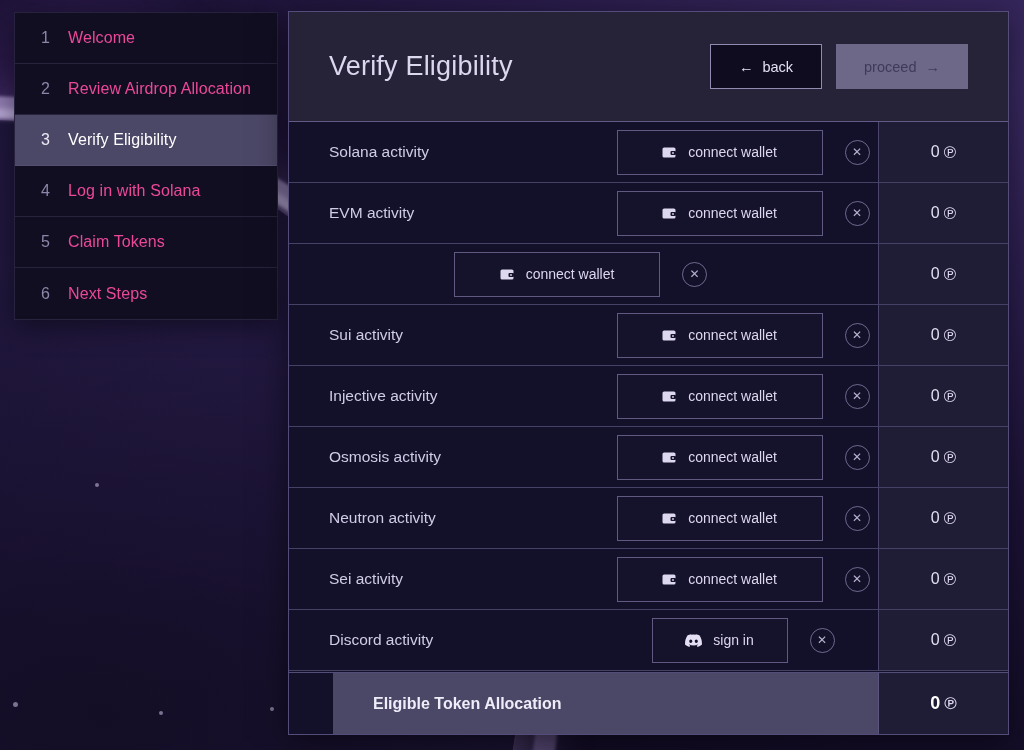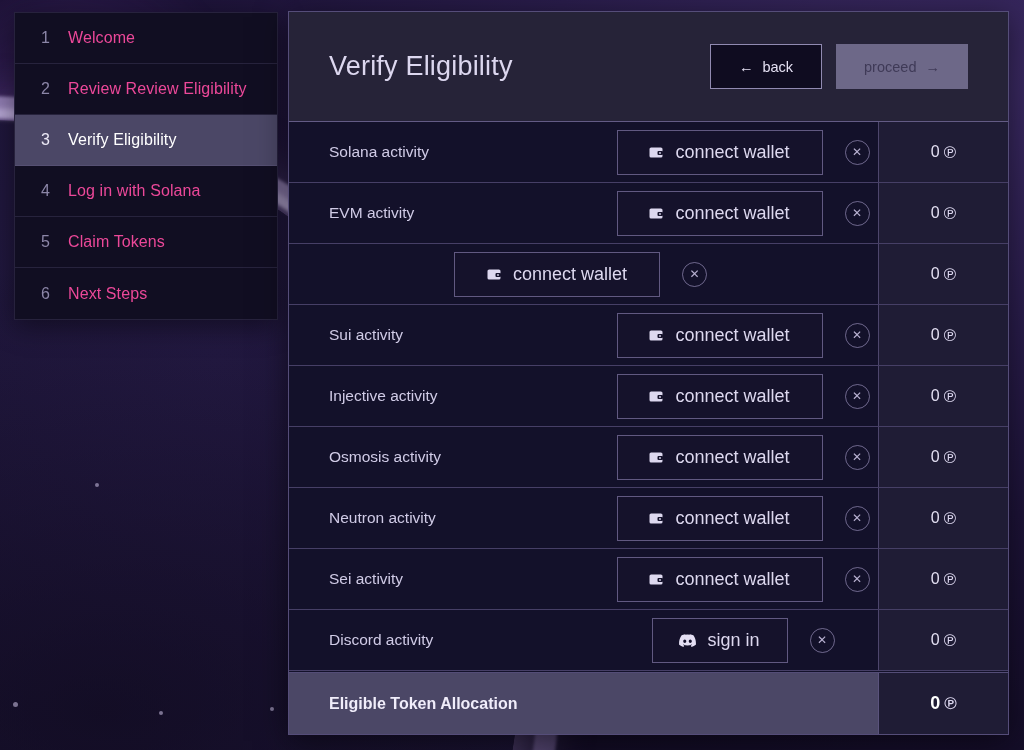--- a/index.html
+++ b/index.html
@@ -113,41 +113,41 @@
   }
   .row .value-cell {
     width:130px; flex:none; background:#1f1c35;
     border-left:1px solid rgba(140,128,186,.42);
     display:flex; align-items:center; justify-content:center;
     color:#e3dff2; font-size:16px; gap:4px;
   }
   .connect-btn {
     width:206px; height:45px; background:#15122b;
     border:1px solid rgba(160,148,200,.55);
-    color:#ddd8ef; font-size:18px; font-family:inherit;
+    color:#ddd8ef; font-size:14px; font-family:inherit;
     display:flex; align-items:center; justify-content:center; gap:11px;
     cursor:pointer;
   }
   .clear-btn {
     width:25px; height:25px; border-radius:50%;
     border:1px solid rgba(170,160,205,.6); background:transparent;
     color:#b9b2d2; font-size:12px; line-height:1;
     display:flex; align-items:center; justify-content:center;
     cursor:pointer; flex:none;
   }
   .token-mark { font-size:17px; line-height:1; color:#ddd8f0; }
 
   
   #total-row {
     display:flex; align-items:stretch; height:62px; flex:none;
     border-top:1px solid rgba(150,138,196,.5);
   }
   #total-row .label-cell {
     display:flex; align-items:center; padding-left:40px;
-    flex:1; background:#4b4766; font-size:16px; color:#f0edfa; font-weight:700;
+    flex:1; background:#4b4766; font-size:16px; color:#f0edfa; font-weight:700;margin-left:44px;
   }
   #total-row .value-cell {
     width:130px; flex:none; background:#1f1c35;
     border-left:1px solid rgba(150,138,196,.5);
     display:flex; align-items:center; justify-content:center;
     color:#ffffff; font-size:18px; font-weight:700; gap:4px;
   }
 
   .ico { display:inline-flex; align-items:center; flex:none; }
 </style>
@@ -166,21 +166,21 @@
   <div class="star" style="left:270px;top:707px;width:4px;height:4px;"></div>
 </div>
 
 <nav id="sidebar">
   <div class="step">
     <span class="num">1</span>
     <span class="lbl">Welcome</span>
   </div>
   <div class="step">
     <span class="num">2</span>
-    <span class="lbl">Review Review Eligibility</span>
+    <span class="lbl">Review Airdrop Allocation</span>
   </div>
   <div class="step active">
     <span class="num">3</span>
     <span class="lbl">Verify Eligibility</span>
   </div>
   <div class="step">
     <span class="num">4</span>
     <span class="lbl">Log in with Solana</span>
   </div>
   <div class="step">

